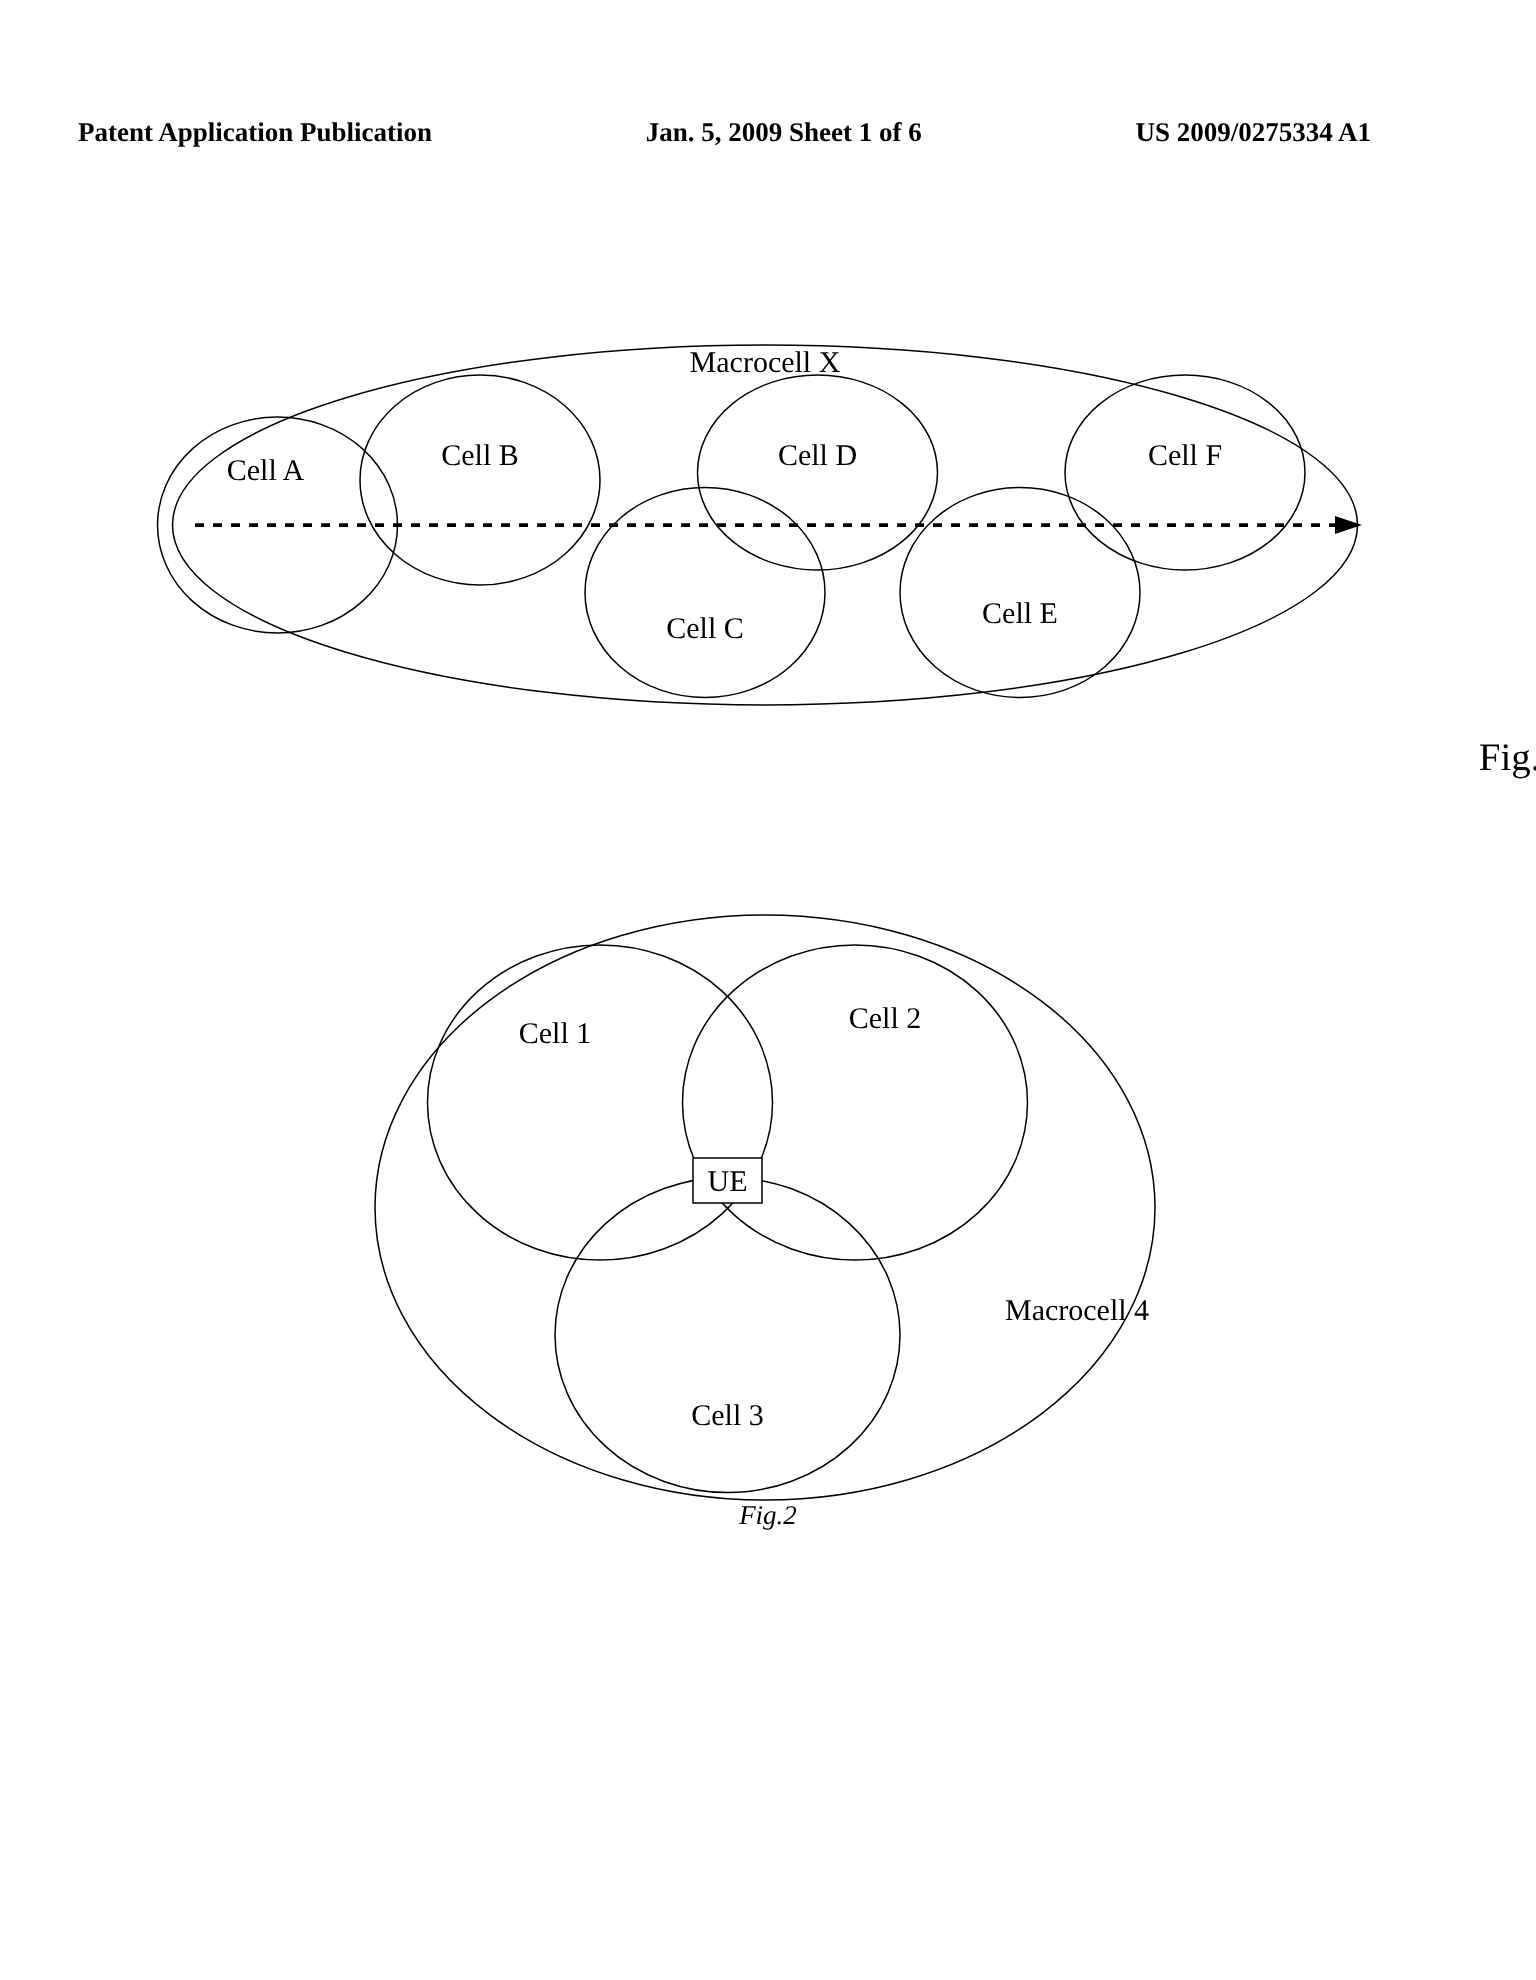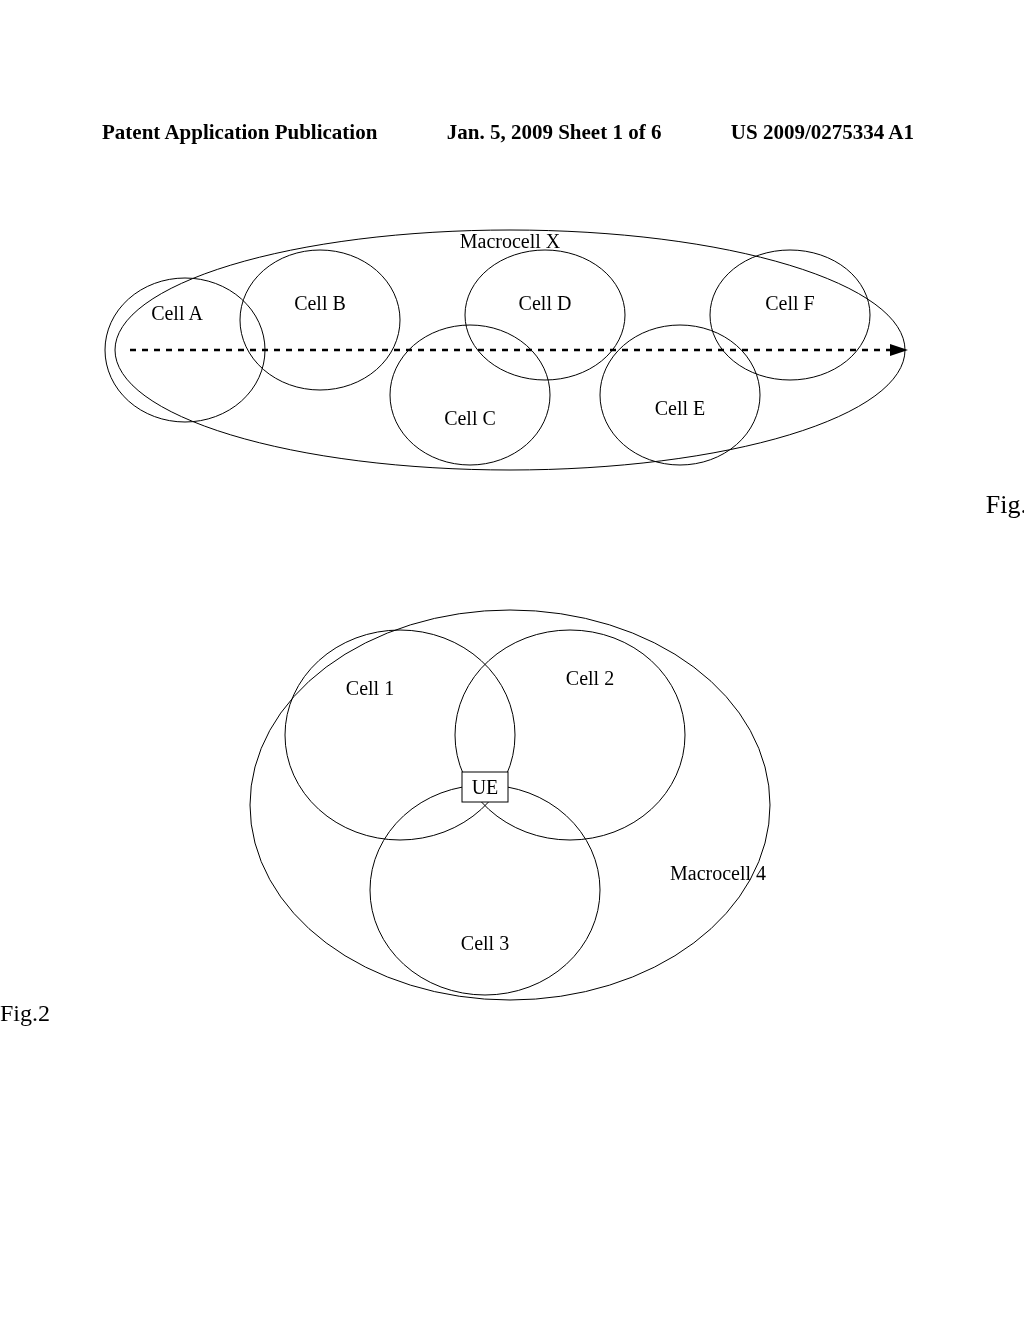--- a/index.html
+++ b/index.html
@@ -10,23 +10,22 @@
       font-family: "Times New Roman", Times, serif;
       position: relative;
     }
     .header {
       position: absolute;
       top: 78px;
       left: 0;
       width: 100%;
       display: flex;
       justify-content: space-between;
-      padding: 0 110px 0 102px;
-      font-size: 21px;
-      margin-top: 42px;
+      padding: 0 110px 0 52px;
+      font-size: 18px;
     }
     .header-left { font-weight: bold; }
     .header-mid { font-weight: bold; }
     .header-right { font-weight: bold; text-align: right; }
     .fig1 {
       position: absolute;
       top: 210px;
       left: 100px;
       width: 820px;
       height: 280px;
@@ -44,21 +43,23 @@
       top: 590px;
       left: 240px;
       width: 540px;
       height: 420px;
     }
     .fig2-label {
       position: absolute;
       top: 1000px;
       left: 0;
       width: 100%;
-      font-size: 24px;
+      text-align: center;
+      font-size: 18px;
+      font-style: italic;
     }
     svg text {
       font-family: "Times New Roman", Times, serif;
     }
   </style>
 </head>
 <body>
 
 <div class="header">
   <span class="header-left">Patent Application Publication</span>

